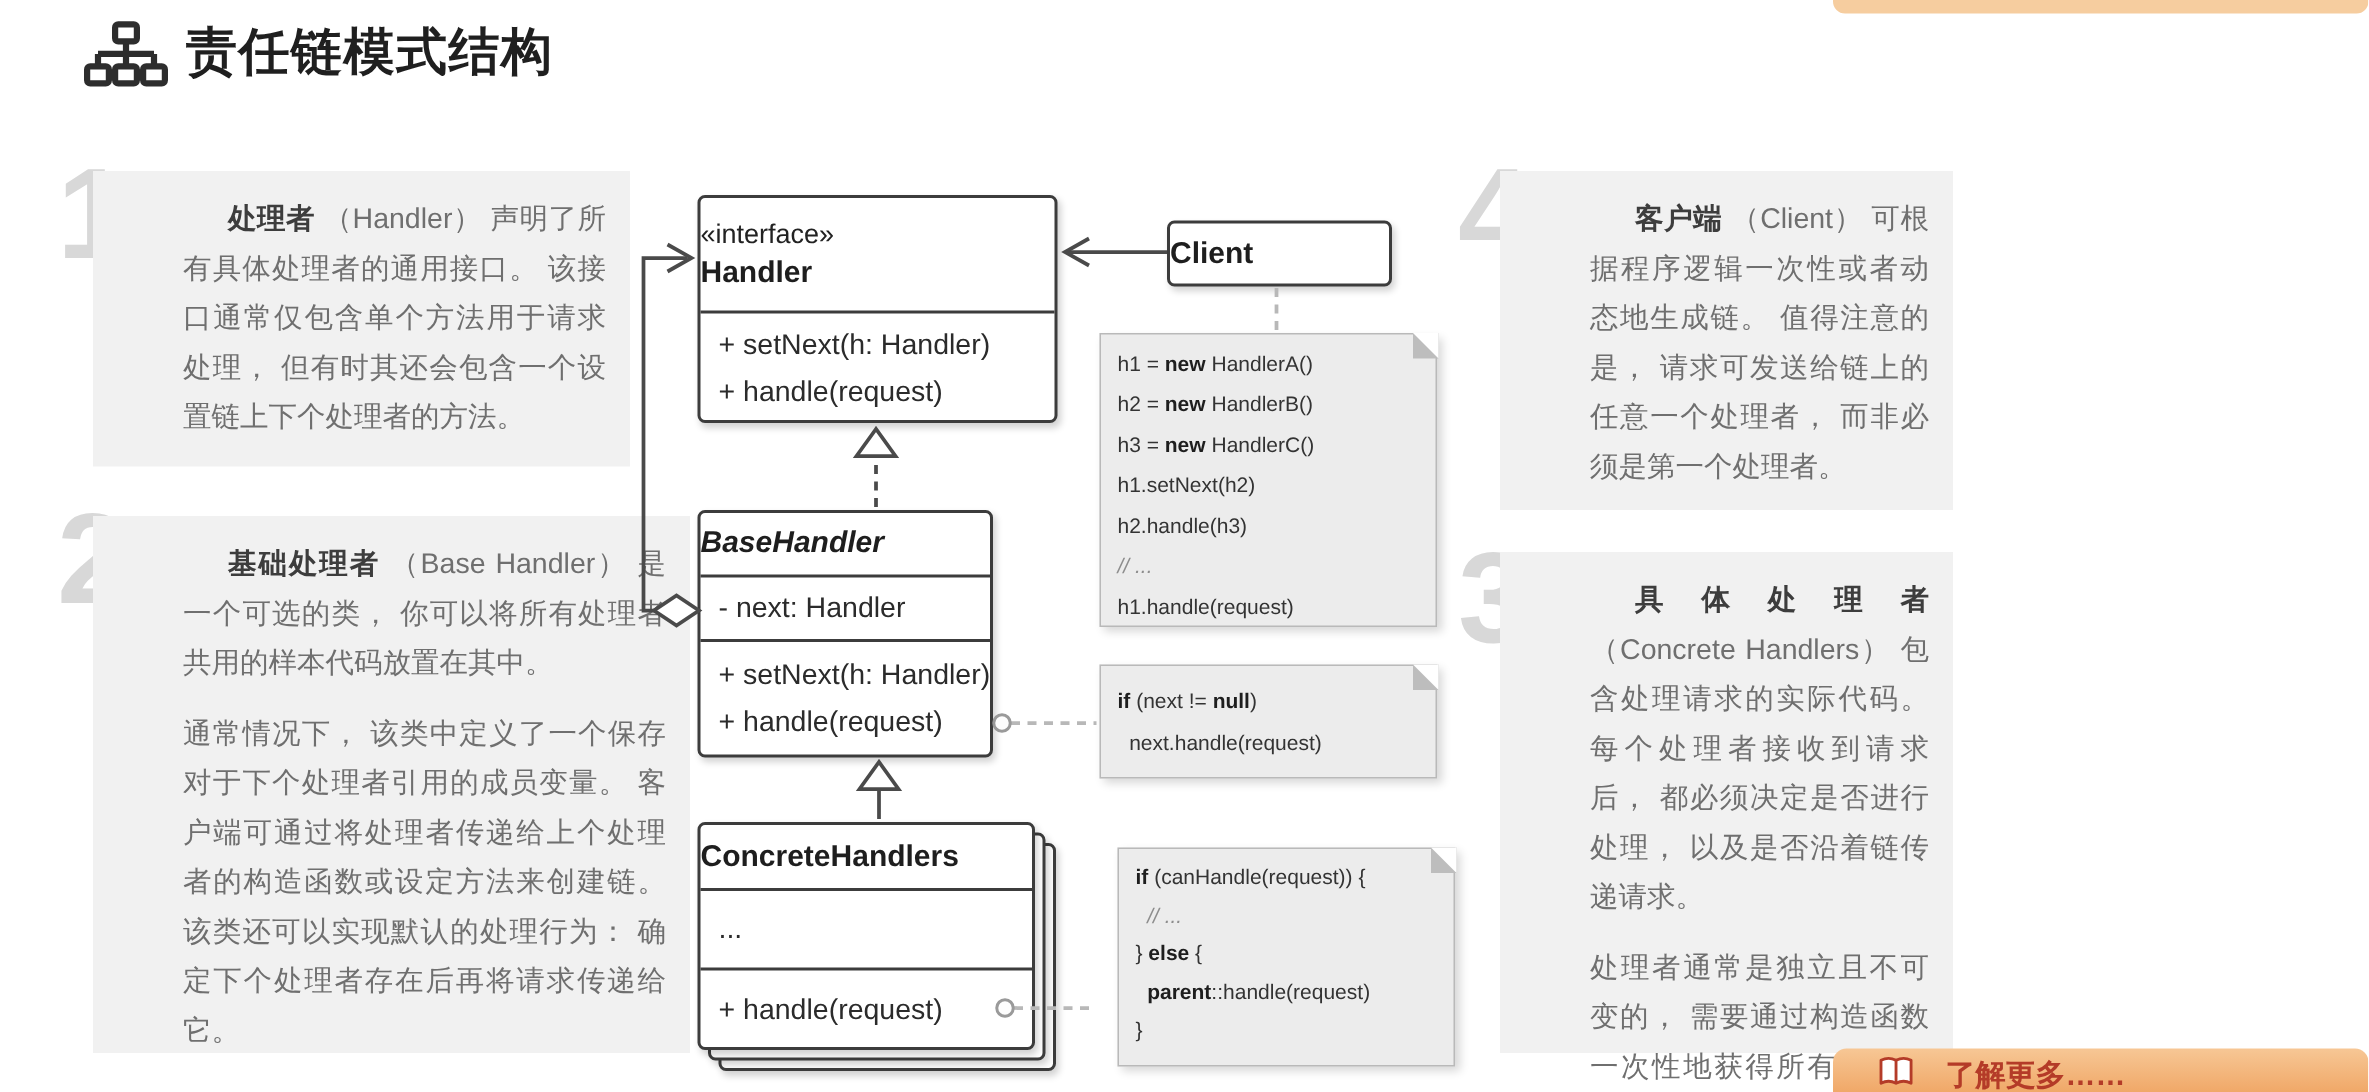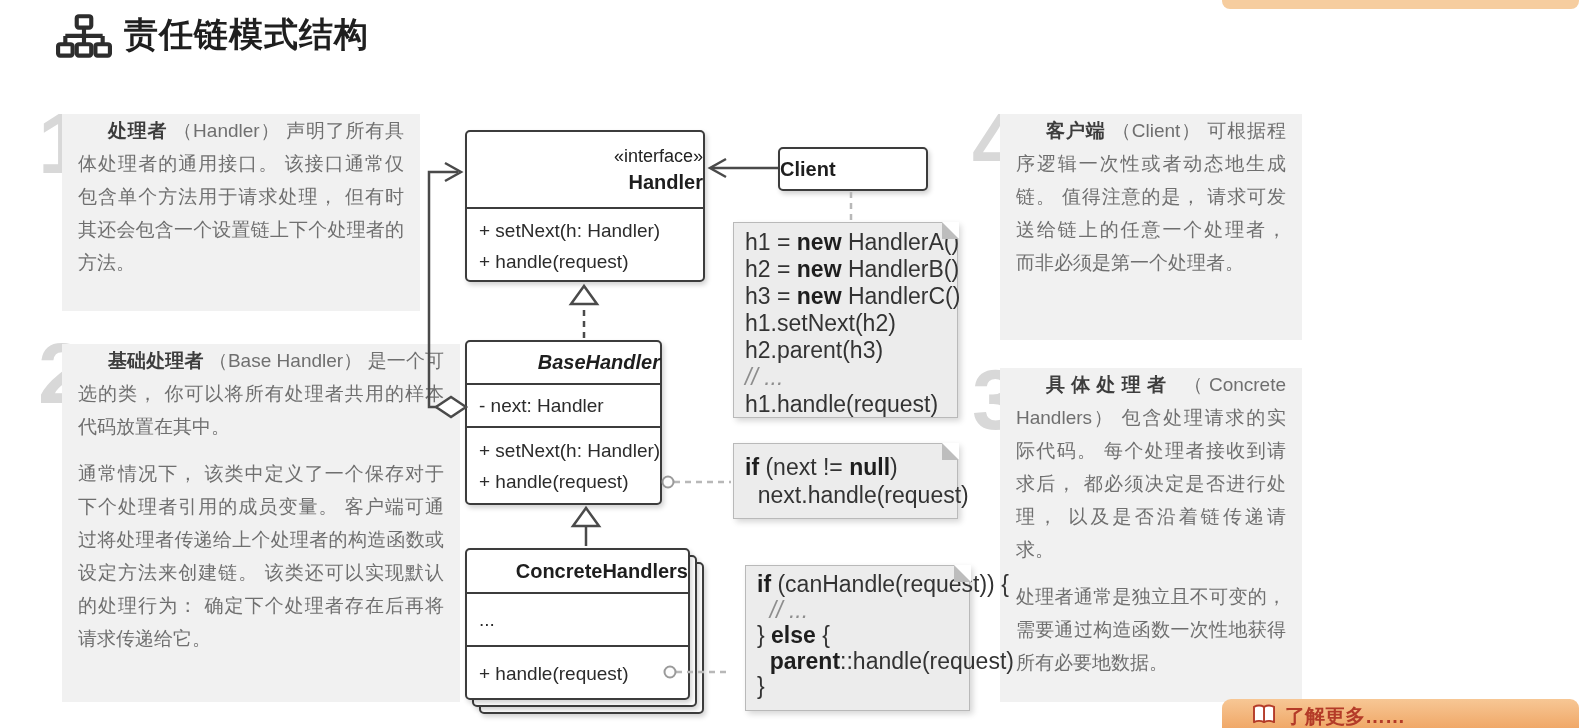--- a/index.html
+++ b/index.html
@@ -15,30 +15,30 @@
   #num1{left:38px;top:100px;}
   #num2{left:38px;top:330px;}
   #num4{left:972px;top:100px;}
   #num3{left:972px;top:356px;}
 
   .text-block{position:absolute;background:#f1f1f1;z-index:2;}
   #block1{left:62px;top:114px;width:358px;height:197px;}
   #block2{left:62px;top:344px;width:398px;height:358px;}
   #block4{left:1000px;top:114px;width:302px;height:226px;}
   #block3{left:1000px;top:368px;width:302px;height:334px;}
-  .block-text{padding:0 16px;font-size:19px;line-height:33px;color:#6f6f6f;text-align:justify;}
+  .block-text{padding:16px 16px;font-size:19px;line-height:33px;color:#6f6f6f;text-align:justify;margin-left:44px;}
   .block-text p.para{margin:0 0 14px 0;}
   .block-text p.para:first-child{text-indent:30px;}
   .block-text p.para:last-child{margin-bottom:0;}
   .block-text .bold{font-weight:bold;color:#3d3d3d;}
 
   
   .uml-box{position:absolute;background:#fff;border:2.5px solid #3c3c3c;border-radius:5px;
            box-shadow:2px 3px 5px rgba(0,0,0,.18);box-sizing:border-box;z-index:10;}
-  .uml-head{display:flex;flex-direction:column;align-items:flex-end;justify-content:center;gap:4px;}
+  .uml-head{display:flex;flex-direction:column;align-items:flex-start;justify-content:center;gap:4px;}
   .stereotype{font-size:18px;color:#222;}
   .uml-title{font-size:20px;font-weight:bold;color:#1e1e1e;text-align:center;}
   .comp{border-top:2.5px solid #3c3c3c;}
   .member{font-size:19px;color:#2b2b2b;line-height:31px;white-space:nowrap;}
 
   #handler-box{left:465px;top:130px;width:240px;height:152px;}
   #handler-box .uml-head{height:75px;}
   #handler-box .comp{padding:6px 12px;}
 
   #client-box{left:778px;top:147px;width:150px;height:44px;display:flex;align-items:center;justify-content:flex-start;}
@@ -59,35 +59,35 @@
   #concrete-box .method-comp{height:55px;display:flex;align-items:center;padding:0 12px;box-sizing:border-box;}
 
   
   .note{position:absolute;background:#ececec;border:1.5px solid #b9b9b9;box-sizing:border-box;
         box-shadow:3px 3px 6px rgba(0,0,0,.16);padding:6px 11px;z-index:8;}
   .note::before{content:"";position:absolute;top:-1.5px;right:-1.5px;border-style:solid;
         border-width:0 17px 17px 0;border-color:#fff #fff #bdbdbd #bdbdbd;}
   #note1{left:733px;top:222px;width:225px;height:196px;}
   #note2{left:733px;top:443px;width:225px;height:76px;padding-top:9px;}
   #note3{left:745px;top:565px;width:225px;height:146px;}
-  .code-line{font-size:23px;line-height:27px;color:#333;white-space:pre;}
+  .code-line{font-size:14px;line-height:27px;color:#333;white-space:pre;}
   #note2 .code-line{line-height:28px;}
   #note3 .code-line{line-height:25.5px;}
   .code-line .bold{font-weight:bold;color:#1e1e1e;}
   .code-line .it{font-style:italic;color:#8d8d8d;}
 
   
   .overlay{position:absolute;left:0;top:0;z-index:50;pointer-events:none;}
 
   
   .top-strip{position:absolute;left:1222px;top:0;width:357px;height:9px;background:#f6cd9f;
              border-radius:0 0 8px 8px;z-index:6;}
   .more-banner{position:absolute;left:1222px;top:699px;width:357px;height:29px;box-sizing:border-box;
              background:linear-gradient(#f7c795,#f0a868);border-radius:9px 9px 0 0;z-index:60;
-             display:flex;align-items:flex-start;gap:8px;padding:4px 0 0 30px;
+             display:flex;align-items:flex-start;gap:20px;padding:4px 0 0 30px;
              color:#b43b28;font-weight:bold;font-size:20px;text-decoration:none;cursor:pointer;}
   .book-icon{display:inline-block;width:25px;height:21px;margin-top:1px;}
 </style>
 </head>
 <body>
 
 <div class="stage">
 
   <span class="header-icon">
     <svg viewBox="0 0 54 46" width="56" height="48">
@@ -173,21 +173,21 @@
       <div class="member">+ handle(request)</div>
     </div>
   </div>
 
   <div class="note" id="note1">
     <div>
         <div class="code-line"><span>h1 = </span><span class="bold">new</span><span> HandlerA()</span></div>
         <div class="code-line"><span>h2 = </span><span class="bold">new</span><span> HandlerB()</span></div>
         <div class="code-line"><span>h3 = </span><span class="bold">new</span><span> HandlerC()</span></div>
         <div class="code-line"><span>h1.setNext(h2)</span></div>
-        <div class="code-line"><span>h2.parent(h3)</span></div>
+        <div class="code-line"><span>h2.handle(h3)</span></div>
         <div class="code-line"><span class="it">// ...</span></div>
         <div class="code-line"><span>h1.handle(request)</span></div>
       </div>
   </div>
   <div class="note" id="note2">
     <div>
         <div class="code-line"><span class="bold">if</span><span> (next != </span><span class="bold">null</span><span>)</span></div>
         <div class="code-line"><span>  next.handle(request)</span></div>
       </div>
   </div>

